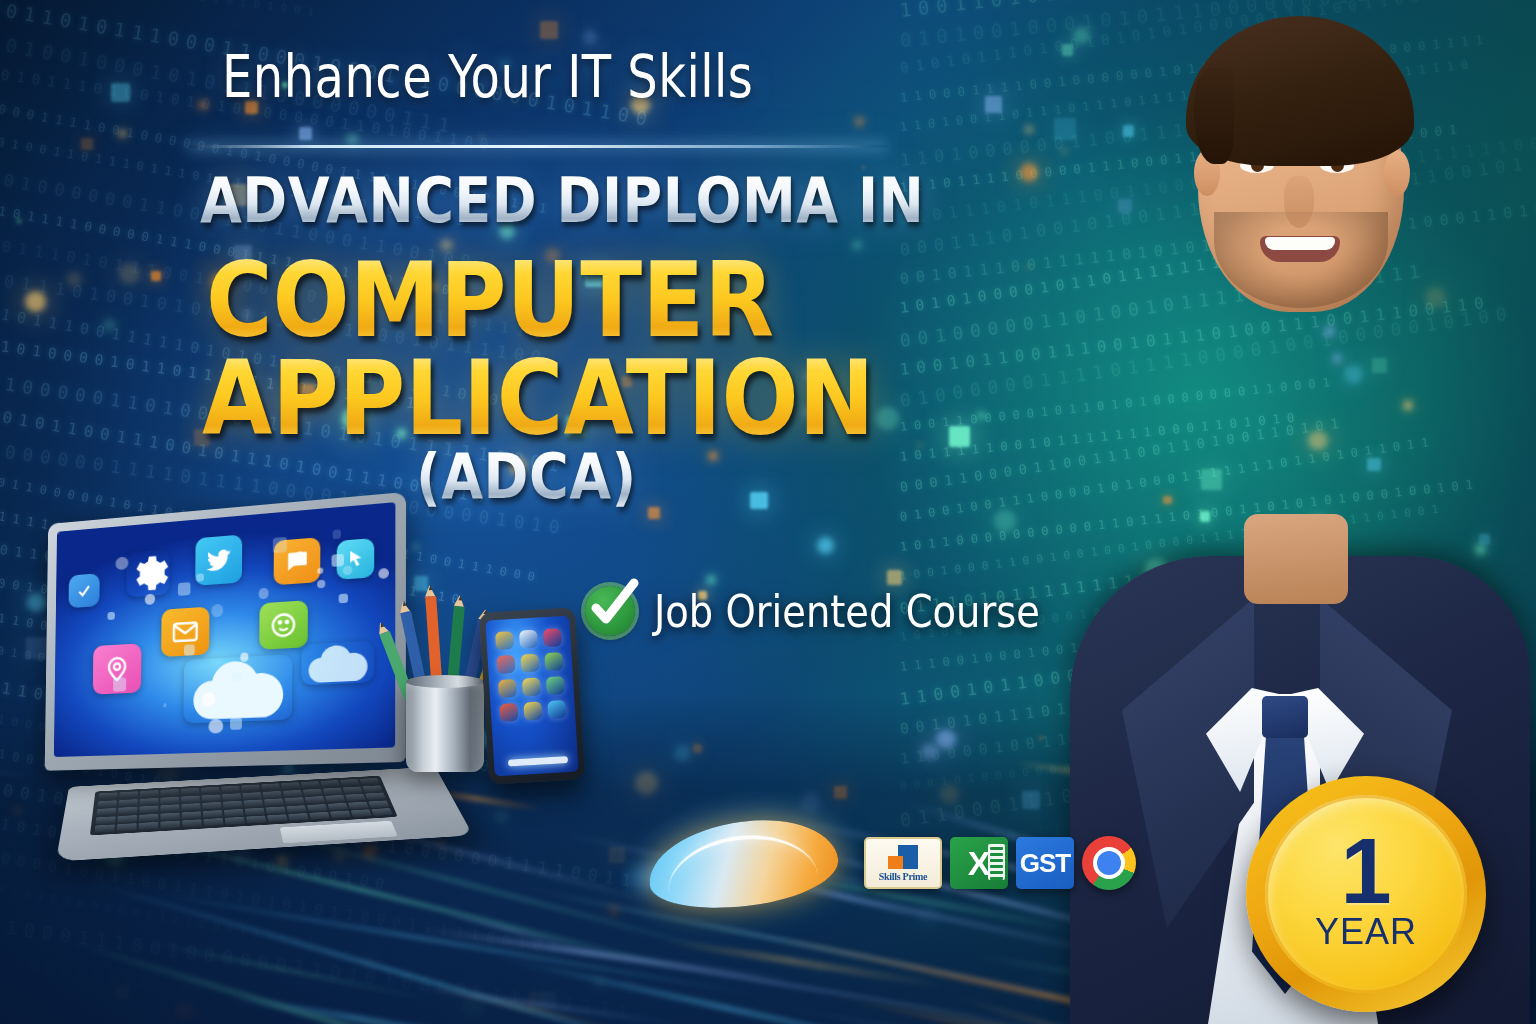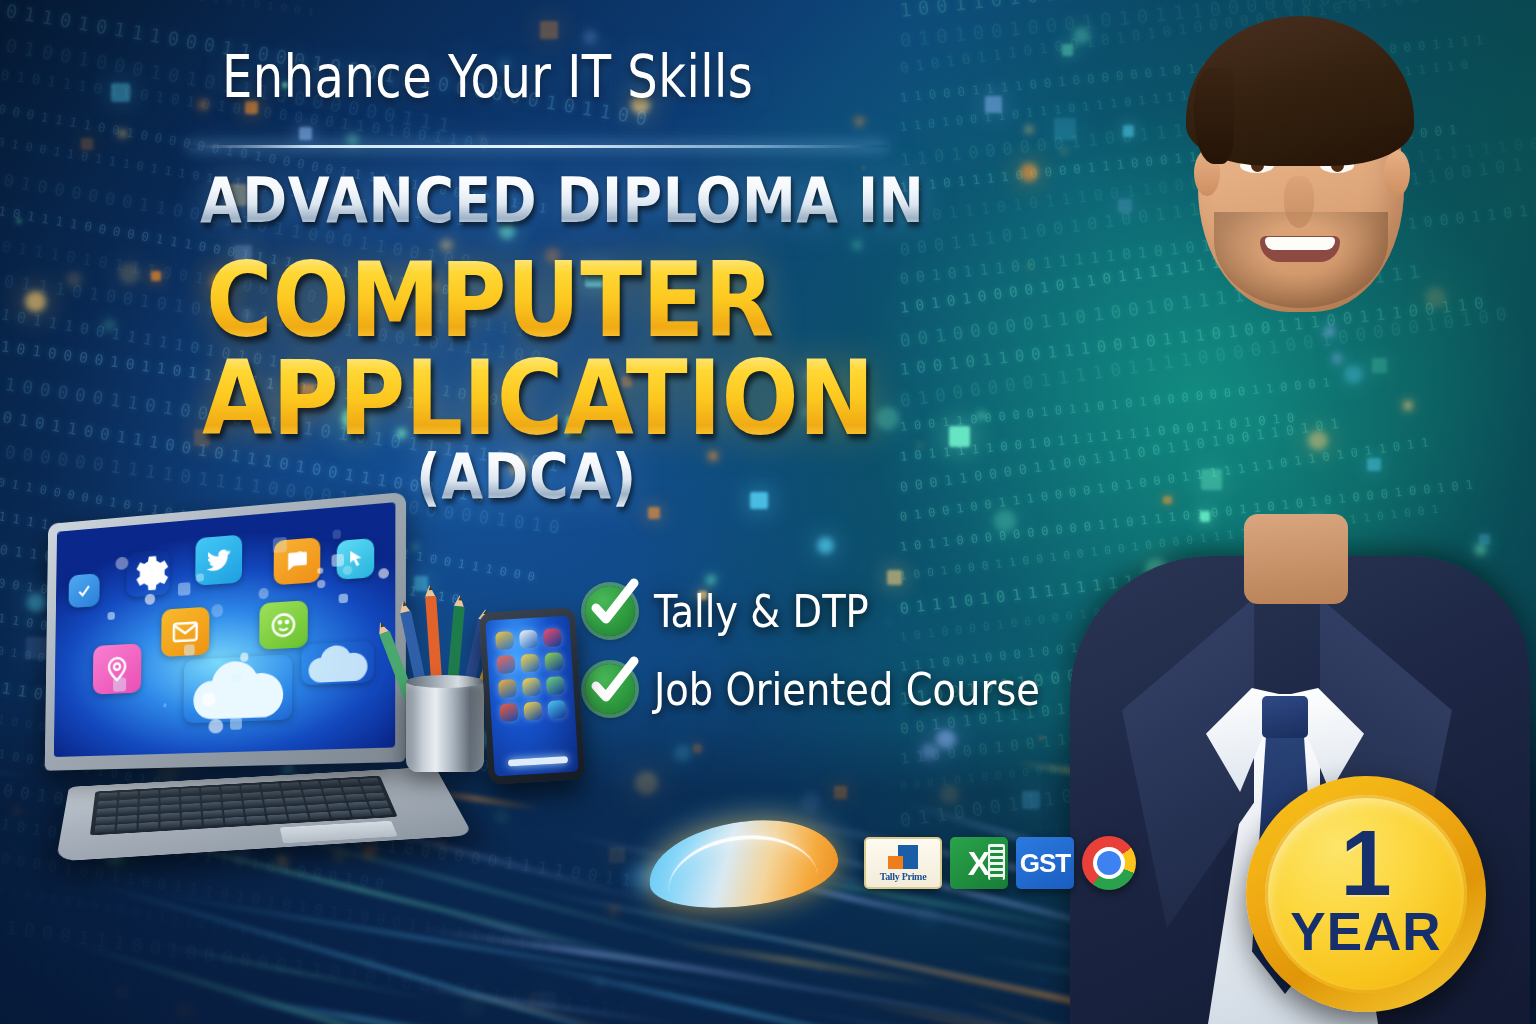--- a/index.html
+++ b/index.html
@@ -290,21 +290,21 @@
     background:radial-gradient(circle at 36% 26%, #fde56a 0%, #fcd63c 40%, #f7c21a 72%, #eaa810 100%);
     box-shadow:inset 0 0 0 3px rgba(230,160,10,0.55), inset 3px 6px 14px rgba(255,255,255,0.5);
     display:flex; flex-direction:column; align-items:center; justify-content:center;
   }
   .badge-num {
     font-size:92px; font-weight:bold; color:#16306e; line-height:0.86;
     font-family:"Liberation Sans", sans-serif; margin-top:-6px;
     text-shadow:1px 2px 1px rgba(255,255,255,0.3);
   }
   .badge-word {
-    font-size:53px; font-weight:bold; color:#16306e; letter-spacing:1px; line-height:1;
+    font-size:36px; font-weight:normal; color:#16306e; letter-spacing:1px; line-height:1;
     font-family:"Liberation Sans", sans-serif; margin-top:2px;
   }
 </style>
 </head>
 <body>
 
 <div id="banner">
 
   <div class="bg-base"></div>
   <div class="matrix" id="matrix-left">
@@ -598,29 +598,20 @@
   <div class="line-silver" id="l-adca">(ADCA)</div>
 
   <div class="features">
     <div class="feature">
       <span class="check-wrap">
         <span class="check-circle"></span>
         <svg class="check-mark" viewBox="0 0 58 58">
           <path d="M12 30 L22 41 L50 5" fill="none" stroke="#ffffff" stroke-width="9" stroke-linecap="round" stroke-linejoin="round"></path>
         </svg>
       </span>
-      <span class="feature-label">Tally &amp; DTP</span>
-    </div>
-    <div class="feature">
-      <span class="check-wrap">
-        <span class="check-circle"></span>
-        <svg class="check-mark" viewBox="0 0 58 58">
-          <path d="M12 30 L22 41 L50 5" fill="none" stroke="#ffffff" stroke-width="9" stroke-linecap="round" stroke-linejoin="round"></path>
-        </svg>
-      </span>
       <span class="feature-label">Job Oriented Course</span>
     </div>
   </div>
 
   <div id="laptop">
     <div class="base-deck">
       <div class="keyboard" id="kb">
           <div class="key"></div>
           <div class="key"></div>
           <div class="key"></div>
@@ -834,21 +825,21 @@
     <div class="mouse-body"></div>
     <div class="mouse-split"></div>
   </div>
 
   <div id="logos">
     <div class="logo-box tally-box">
       <span class="tally-sq">
         <span class="tally-blue"></span>
           <span class="tally-orange"></span>
       </span>
-      <span class="tally-txt">Tally Prime</span>
+      <span class="tally-txt">Skills Prime</span>
     </div>
     <div class="logo-box excel-box">
       <span class="excel-x">X</span>
       <span class="excel-sheet">
           <i></i>
           <i></i>
           <i></i>
           <i></i>
           <i></i>
           <i></i>

